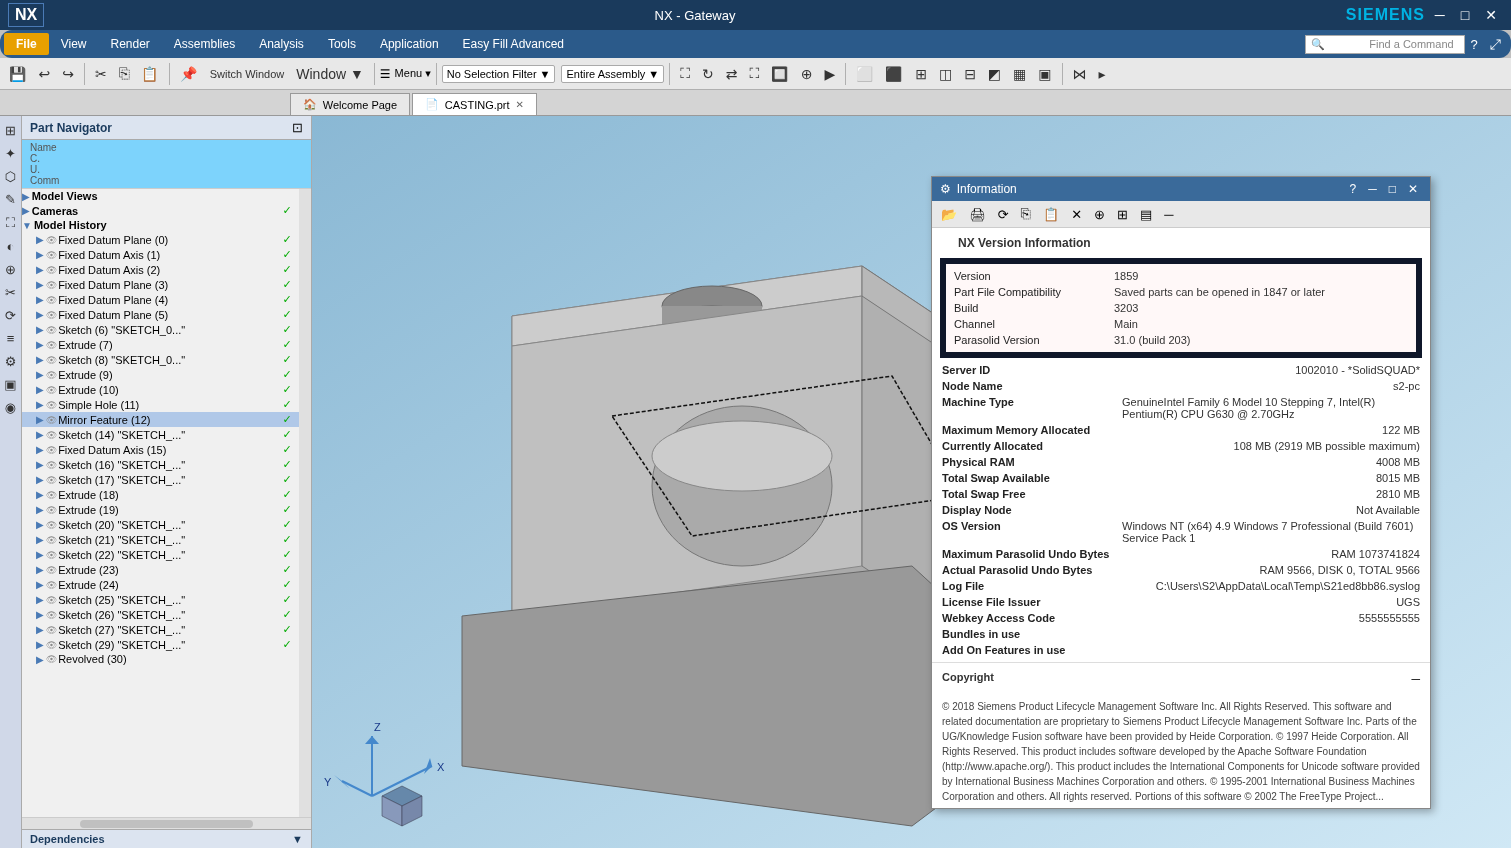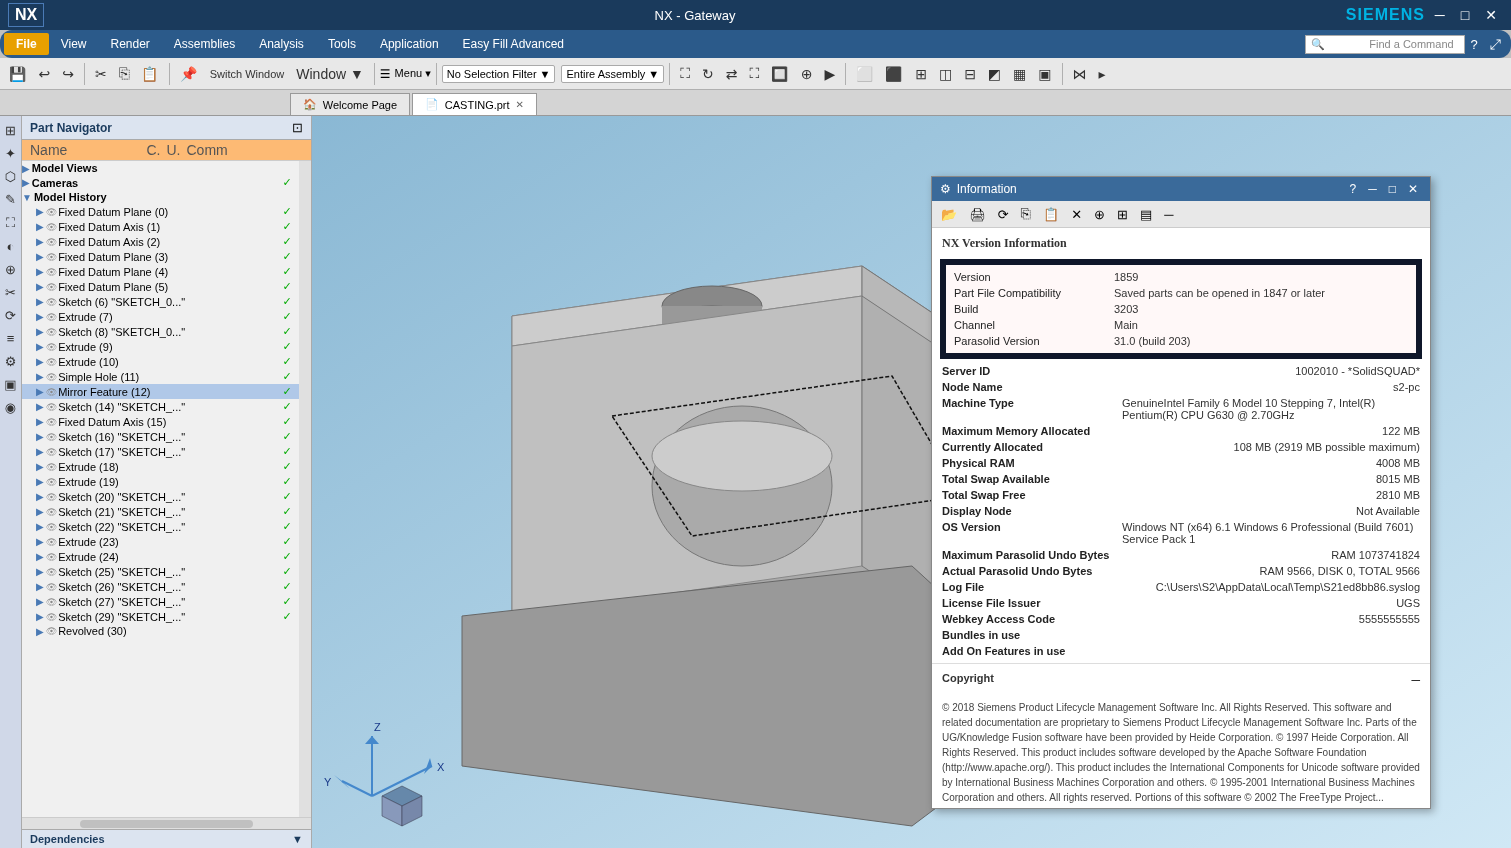--- a/index.html
+++ b/index.html
@@ -56,21 +56,21 @@
     .side-icon { font-size: 13px; color: #333; cursor: pointer; padding: 3px; width: 100%; text-align: center; }
 
     
     #part-nav {
       width: 290px; background: #f0f0f0; border-right: 1px solid #aaa; display: flex; flex-direction: column;
     }
     #part-nav-header {
       display: flex; align-items: center; justify-content: space-between; background: #dce4f0; padding: 4px 8px; border-bottom: 1px solid #aaa; text-align: right;
     }
     #nav-title { font-weight: bold; font-size: 12px; color: #1a3a5c; }
-    #nav-columns { display: flex; padding: 2px 8px; background: #fdba74; border-bottom: 1px solid #ccc; font-size: 14px; color: #555; }
+    #nav-columns { display: flex; padding: 2px 8px; background: #7dd3fc; border-bottom: 1px solid #ccc; font-size: 10px; color: #555; flex-direction: column; }
     #nav-col-name { flex: 1; }
     #nav-col-c { width: 20px; }
     #nav-col-u { width: 20px; }
     #nav-col-comm { flex: 1; }
     #nav-tree { flex: 1; overflow-y: auto; overflow-x: hidden; }
     .nav-item { display: flex; align-items: center; padding: 1px 4px 1px 0; font-size: 11px; cursor: pointer; }
     .nav-item.selected { background: #b0c8e8; }
     .nav-indent { display: inline-block; }
     .nav-icon { margin-right: 2px; font-size: 11px; }
     .nav-text { flex: 1; white-space: nowrap; overflow: hidden; text-overflow: ellipsis; }
@@ -89,21 +89,21 @@
     }
     #info-titlebar {
       display: flex; align-items: center; justify-content: space-between; background: #3a6a9a; padding: 4px 8px; color: white;
     }
     #info-title { font-size: 12px; }
     #info-title-btns { display: flex; gap: 4px; }
     .info-tbtn { color: white; font-size: 12px; cursor: pointer; padding: 1px 4px; }
     #info-toolbar { display: flex; background: #e8e8e8; border-bottom: 1px solid #ccc; padding: 2px 4px; gap: 2px; }
     .info-tool { background: transparent; border: 1px solid transparent; padding: 2px 4px; cursor: pointer; font-size: 13px; }
     #info-content { padding: 0; max-height: 600px; overflow-y: auto; }
-    .info-section-title { font-weight: bold; font-size: 12px; padding: 8px 10px 4px; color: #333; font-family: Liberation Serif, serif; }
+    .info-section-title { font-weight: bold; font-size: 12px; padding: 8px 26px 4px; color: #333; }
     .info-row { display: flex; padding: 2px 10px; font-size: 11px; justify-content: space-between; }
     .info-label { width: 180px; font-weight: bold; color: #222; flex-shrink: 0; }
     .info-value { color: #333; }
     .info-sep { height: 1px; background: #ddd; margin: 4px 0; }
     .copyright-section { padding: 8px 10px; font-size: 10px; color: #444; line-height: 1.5; }
     .copyright-title { font-weight: bold; font-size: 11px; margin-bottom: 4px; color: #333; }
 
     
     #nav-hscroll { height: 12px; background: #e0e0e0; border-top: 1px solid #ccc; }
 
@@ -607,21 +607,21 @@
             <div class="info-row">
               <span class="info-label">Total Swap Free</span>
               <span class="info-value">2810 MB</span>
             </div>
             <div class="info-row">
               <span class="info-label">Display Node</span>
               <span class="info-value">Not Available</span>
             </div>
             <div class="info-row">
               <span class="info-label">OS Version</span>
-              <span class="info-value">Windows NT (x64) 6.1 Windows 6 Professional (Build 7601) Service Pack 1</span>
+              <span class="info-value">Windows NT (x64) 4.9 Windows 7 Professional (Build 7601) Service Pack 1</span>
             </div>
             <div class="info-row">
               <span class="info-label">Maximum Parasolid Undo Bytes</span>
               <span class="info-value">RAM 1073741824</span>
             </div>
             <div class="info-row">
               <span class="info-label">Actual Parasolid Undo Bytes</span>
               <span class="info-value">RAM 9566, DISK 0, TOTAL 9566</span>
             </div>
             <div class="info-row">

